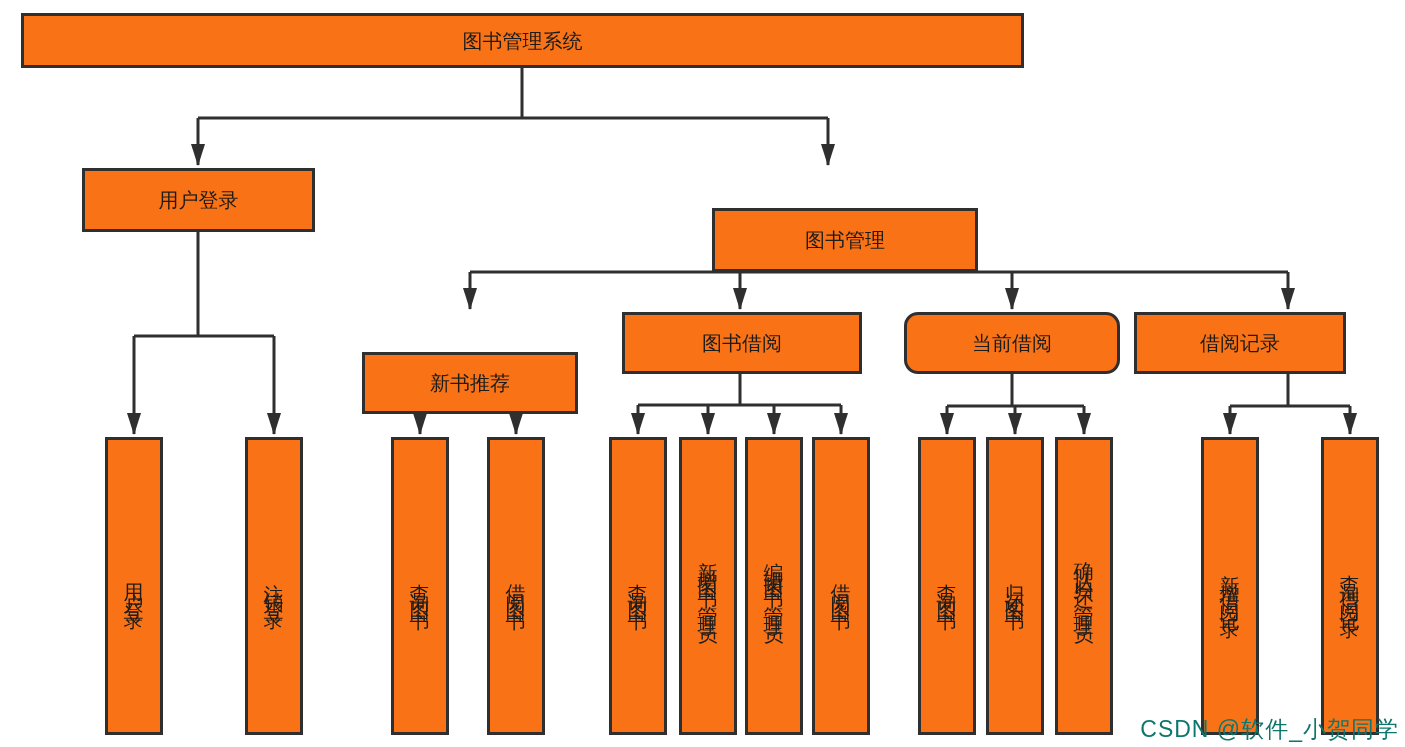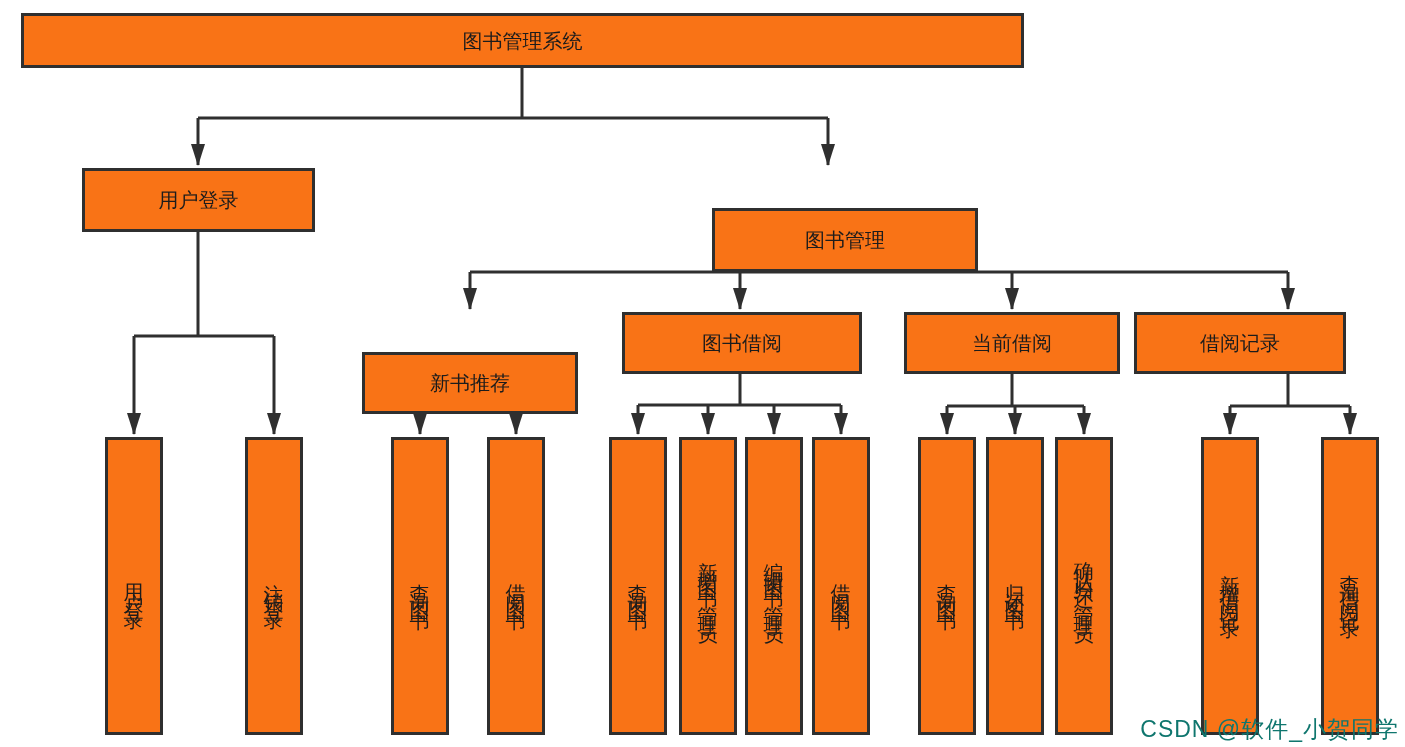--- a/index.html
+++ b/index.html
@@ -88,21 +88,21 @@
     </g>
   </svg>
 
   <div class="node" style="left:21px;top:13px;width:1003px;height:55px;">图书管理系统</div>
 
   <div class="node" style="left:82px;top:168px;width:233px;height:64px;">用户登录</div>
   <div class="node" style="left:712px;top:168px;width:266px;height:64px;margin-top:40px;">图书管理</div>
 
   <div class="node lvl3" style="left:362px;width:216px;margin-top:40px;">新书推荐</div>
   <div class="node lvl3" style="left:622px;width:240px;">图书借阅</div>
-  <div class="node lvl3" style="left:904px;width:216px;">当前借阅</div>
+  <div class="node lvl3" style="left:904px;width:216px;border-radius:14px;">当前借阅</div>
   <div class="node lvl3" style="left:1134px;width:212px;">借阅记录</div>
 
   <div class="node leaf" style="left:105px;">用户登录</div>
   <div class="node leaf" style="left:245px;">注销登录</div>
 
   <div class="node leaf" style="left:391px;">查询图书</div>
   <div class="node leaf" style="left:487px;">借阅图书</div>
 
   <div class="node leaf" style="left:609px;">查询图书</div>
   <div class="node leaf" style="left:679px;">新增图书（管理员）</div>

